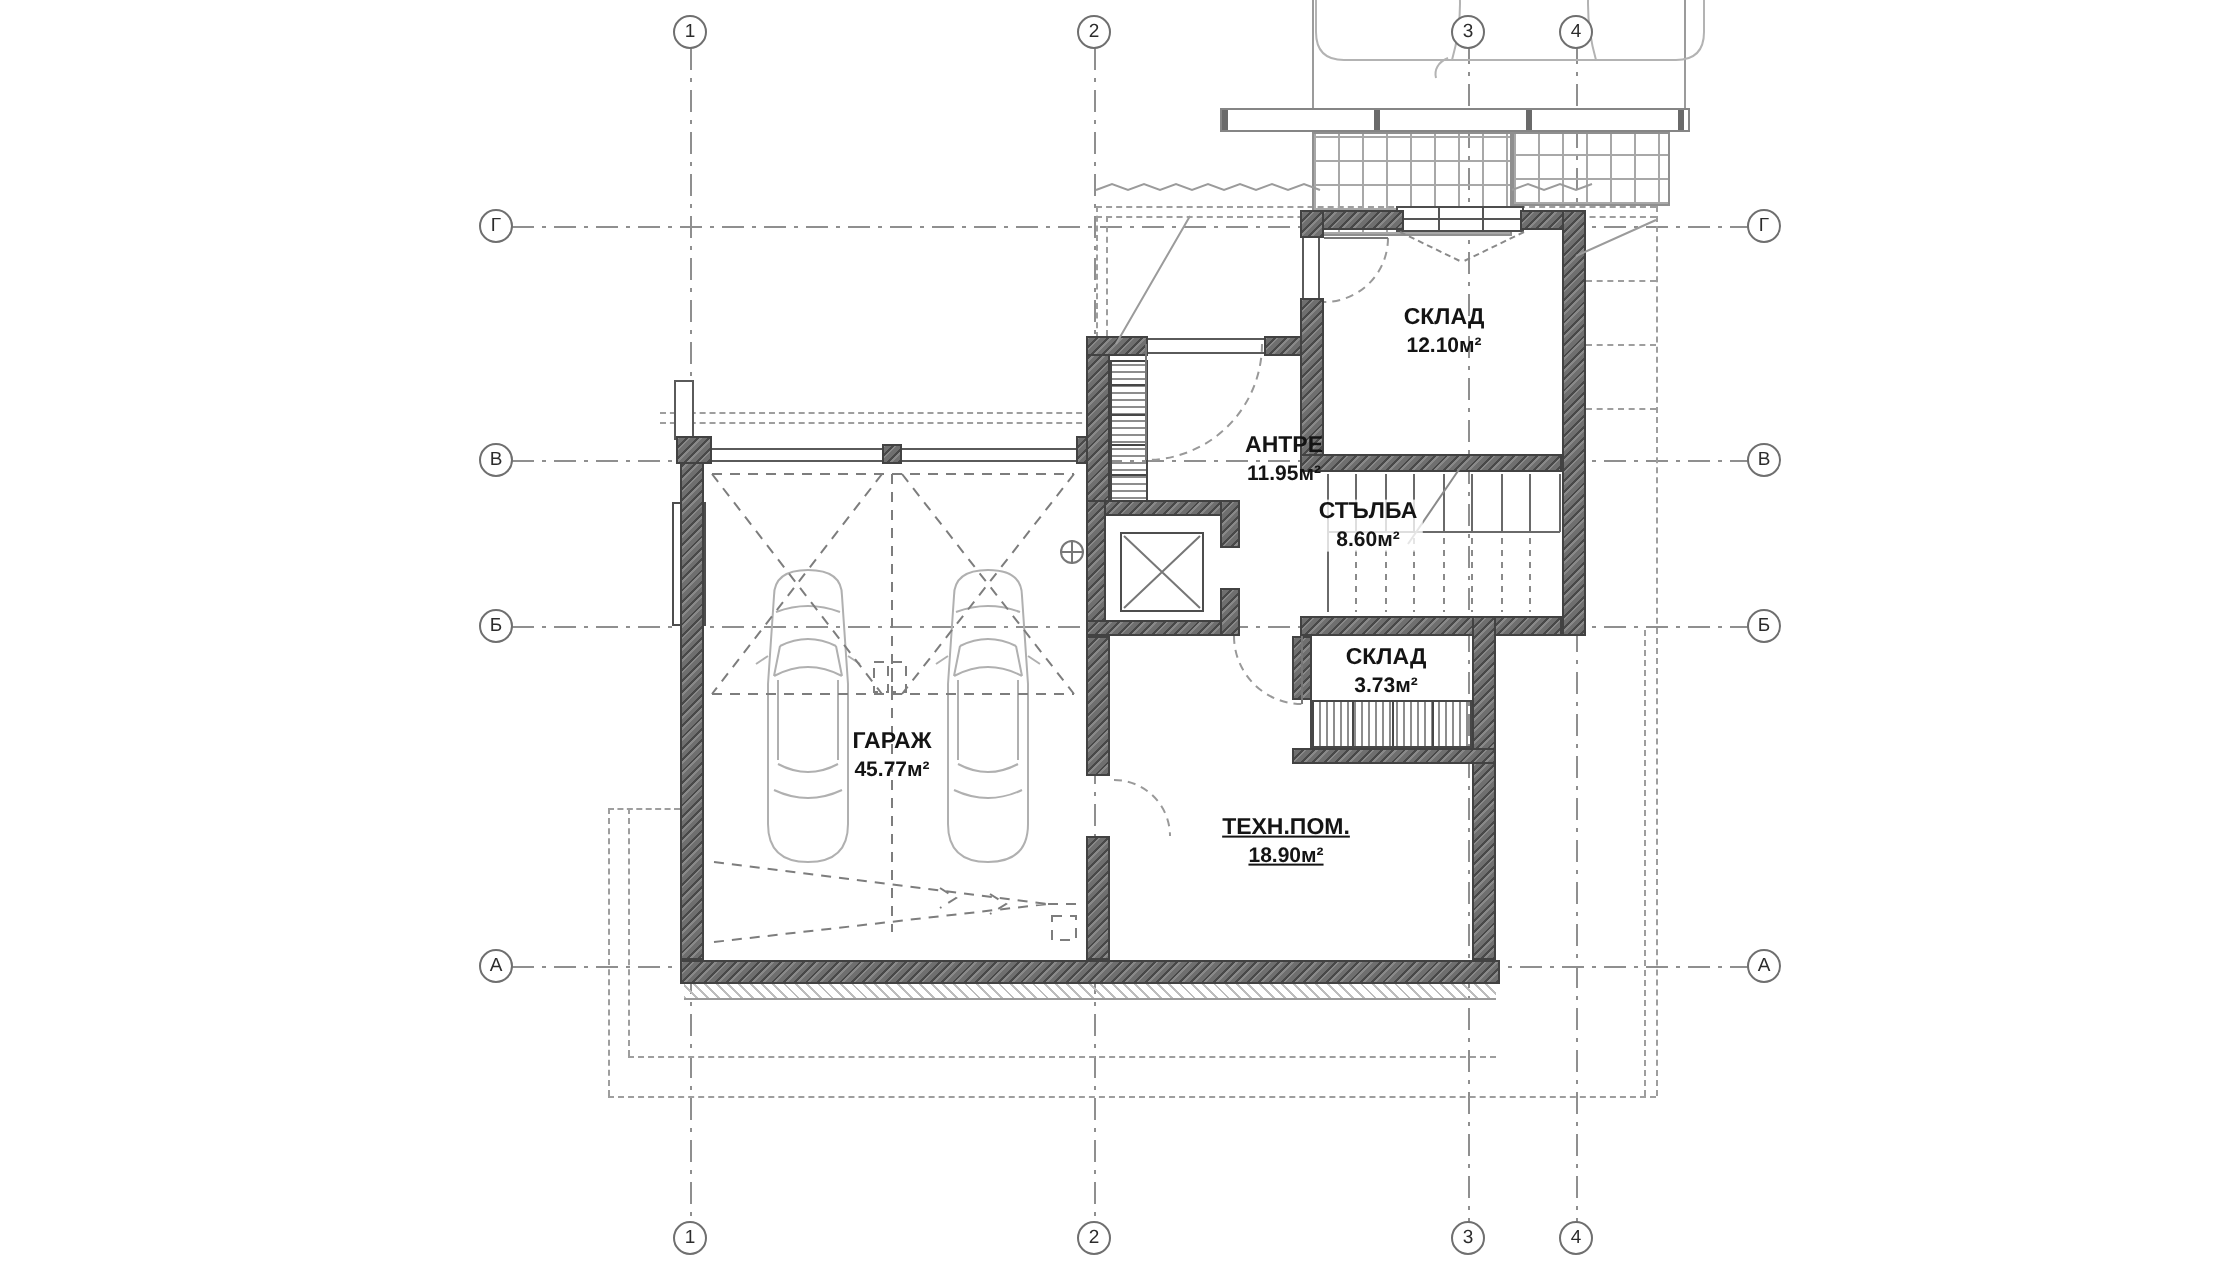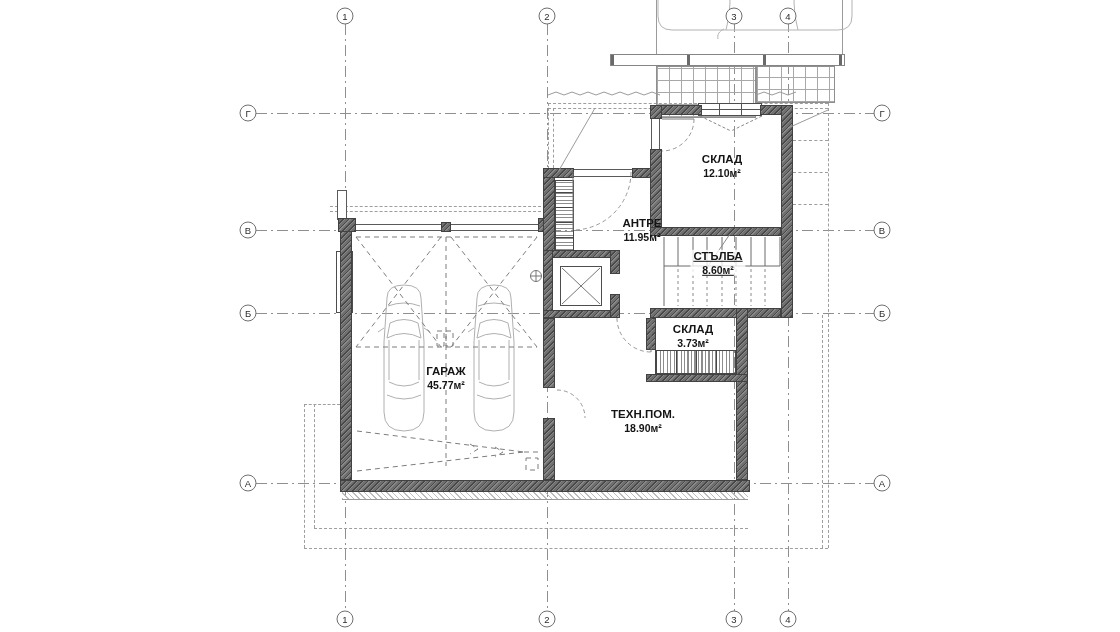--- a/index.html
+++ b/index.html
@@ -132,33 +132,33 @@
   </svg>
 
   <div class="abs room-label" style="left:722px;top:166px;">
     <div>СКЛАД</div>
     <div class="area">12.10м²</div>
   </div>
   <div class="abs room-label" style="left:614px;top:230px;margin-left:28px;">
     <div>АНТРЕ</div>
     <div class="area">11.95м²</div>
   </div>
-  <div class="abs room-label backed" style="left:718px;top:263px;text-decoration:underline;">
+  <div class="abs room-label backed" style="left:684px;top:263px;">
     <div>СТЪЛБА</div>
     <div class="area">8.60м²</div>
   </div>
   <div class="abs room-label" style="left:693px;top:336px;">
     <div>СКЛАД</div>
     <div class="area">3.73м²</div>
   </div>
   <div class="abs room-label" style="left:446px;top:378px;">
     <div>ГАРАЖ</div>
     <div class="area">45.77м²</div>
   </div>
-  <div class="abs room-label" style="left:643px;top:421px;">
+  <div class="abs room-label" style="left:643px;top:421px;text-decoration:underline;">
     <div>ТЕХН.ПОМ.</div>
     <div class="area">18.90м²</div>
   </div>
 
 <div class="abs gl-v" style="left: 345px; top: 24px; width: 1px; height: 588px;"></div>
     <div class="abs gl-v" style="left: 547px; top: 24px; width: 1px; height: 588px;"></div>
     <div class="abs gl-v" style="left: 734px; top: 21px; width: 1px; height: 591px;"></div>
     <div class="abs gl-v" style="left: 788px; top: 21px; width: 1px; height: 591px;"></div>
     <div class="abs gl-h" style="left: 256px; top: 113px; width: 618px; height: 1px;"></div>
     <div class="abs gl-h" style="left: 256px; top: 230px; width: 618px; height: 1px;"></div>

